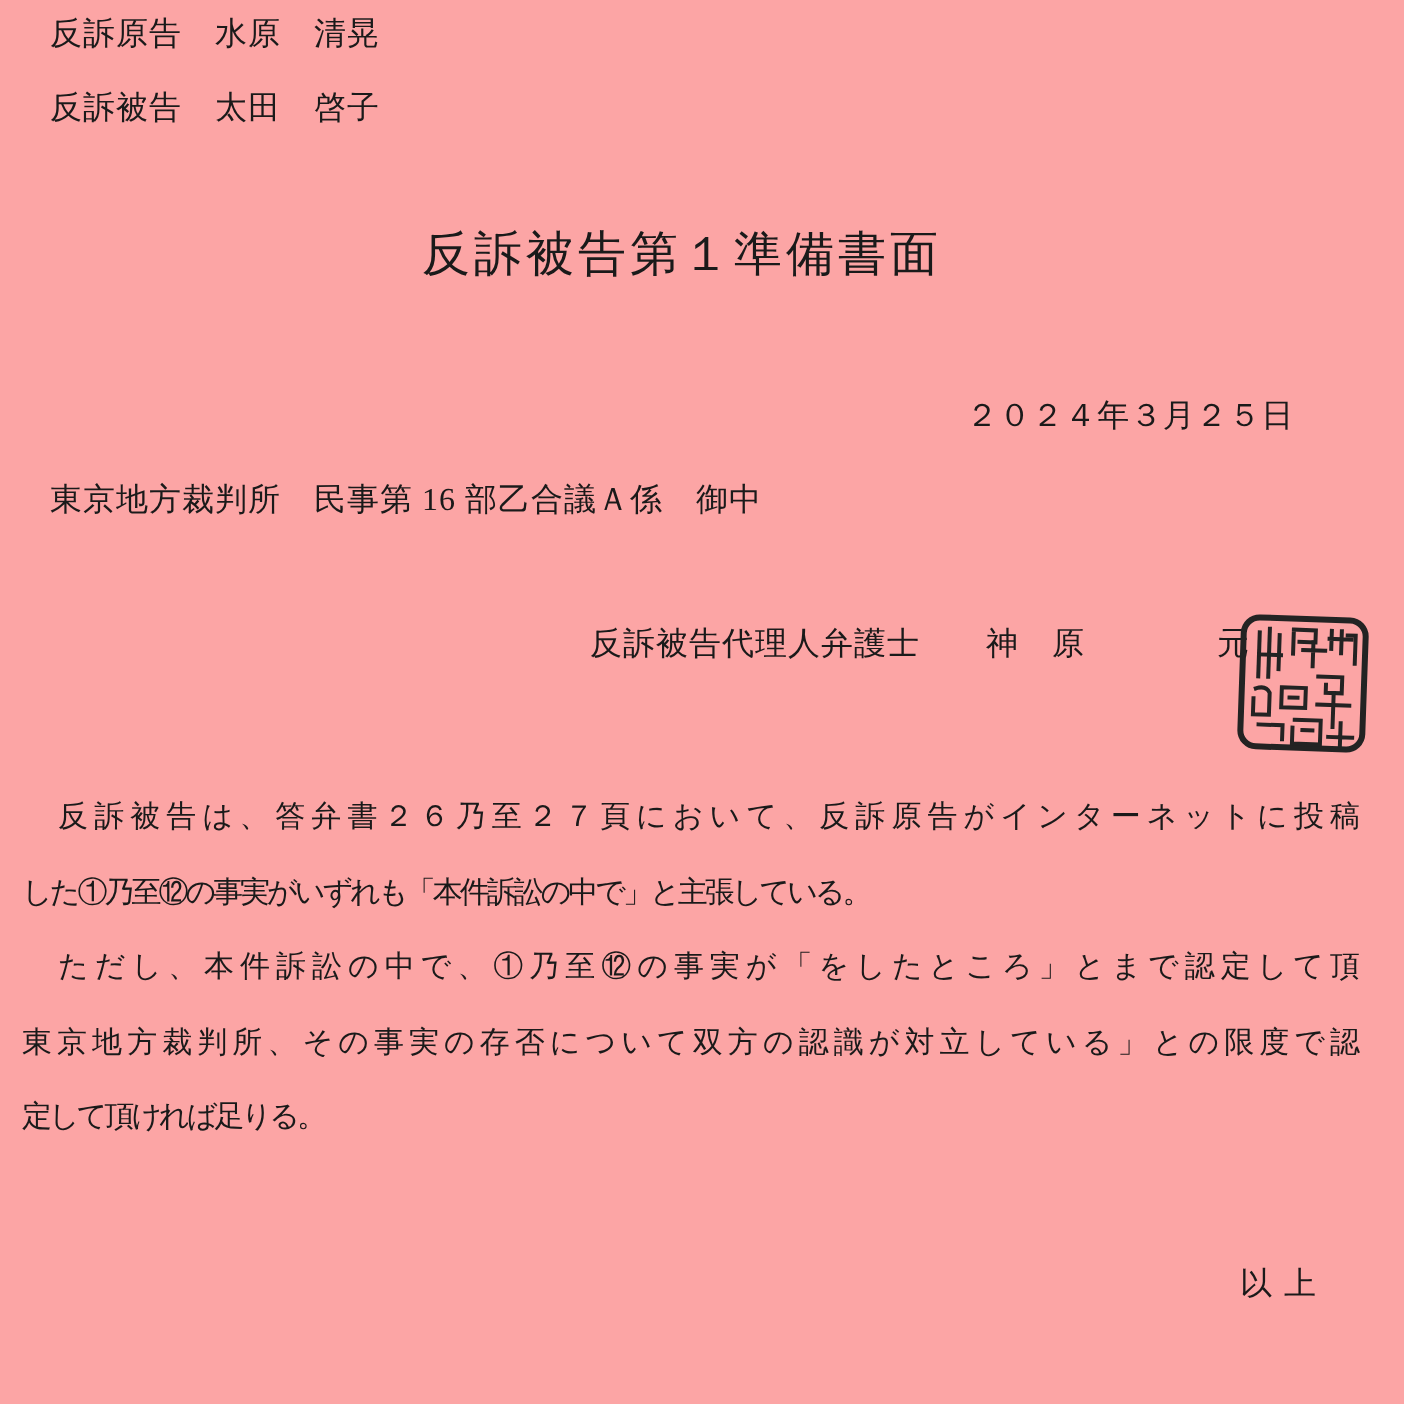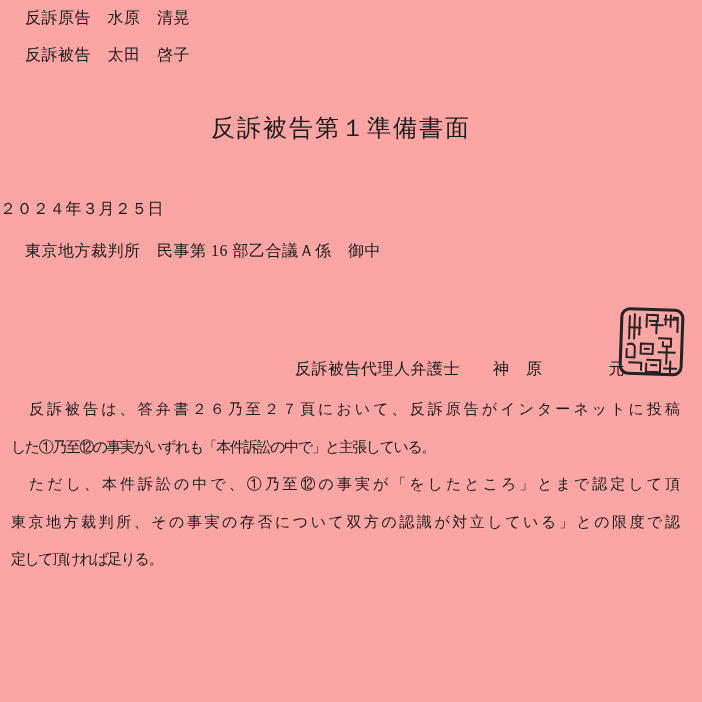--- a/index.html
+++ b/index.html
@@ -17,29 +17,30 @@
     font-size:16px; line-height:24px; letter-spacing:0.5px;
   }
   .doc-title {
     left:0; right:20px; top:110px;
     text-align:center;
     font-size:24px; line-height:36px; letter-spacing:2px;
     font-weight:500;
   }
   .doc-date {
     left:0; right:55px; top:196px;
+    text-align:right;
     font-size:16px; line-height:26px; letter-spacing:0.4px;
   }
   .court-line {
     left:25px; top:238px;
     font-size:16px; line-height:26px; letter-spacing:0.5px;
   }
   .attorney-line {
     left:295px; top:310px;
-    font-size:16px; line-height:26px; letter-spacing:0.5px;margin-top:46px;
+    font-size:16px; line-height:26px; letter-spacing:0.5px;
   }
   .seal {
     position:absolute; left:618px; top:306px;
     width:68px; height:72px;
     transform:rotate(2deg);
   }
   .seal path, .seal rect { stroke:#232323; fill:none; }
   .body-block {
     position:absolute; left:11px; top:391px; width:669px;
   }
@@ -103,14 +104,15 @@
   </svg>
 
   <div class="body-block">
     <div class="bline just">　反訴被告は、答弁書２６乃至２７頁において、反訴原告がインターネットに投稿</div>
     <div class="bline tail">した①乃至⑫の事実がいずれも「本件訴訟の中で」と主張している。</div>
     <div class="bline just">　ただし、本件訴訟の中で、①乃至⑫の事実が「をしたところ」とまで認定して頂</div>
     <div class="bline just">東京地方裁判所、その事実の存否について双方の認識が対立している」との限度で認</div>
     <div class="bline tail">定して頂ければ足りる。</div>
   </div>
 
+  <div class="abs closing">以上</div>
 
 </div>
 
 </body></html>

